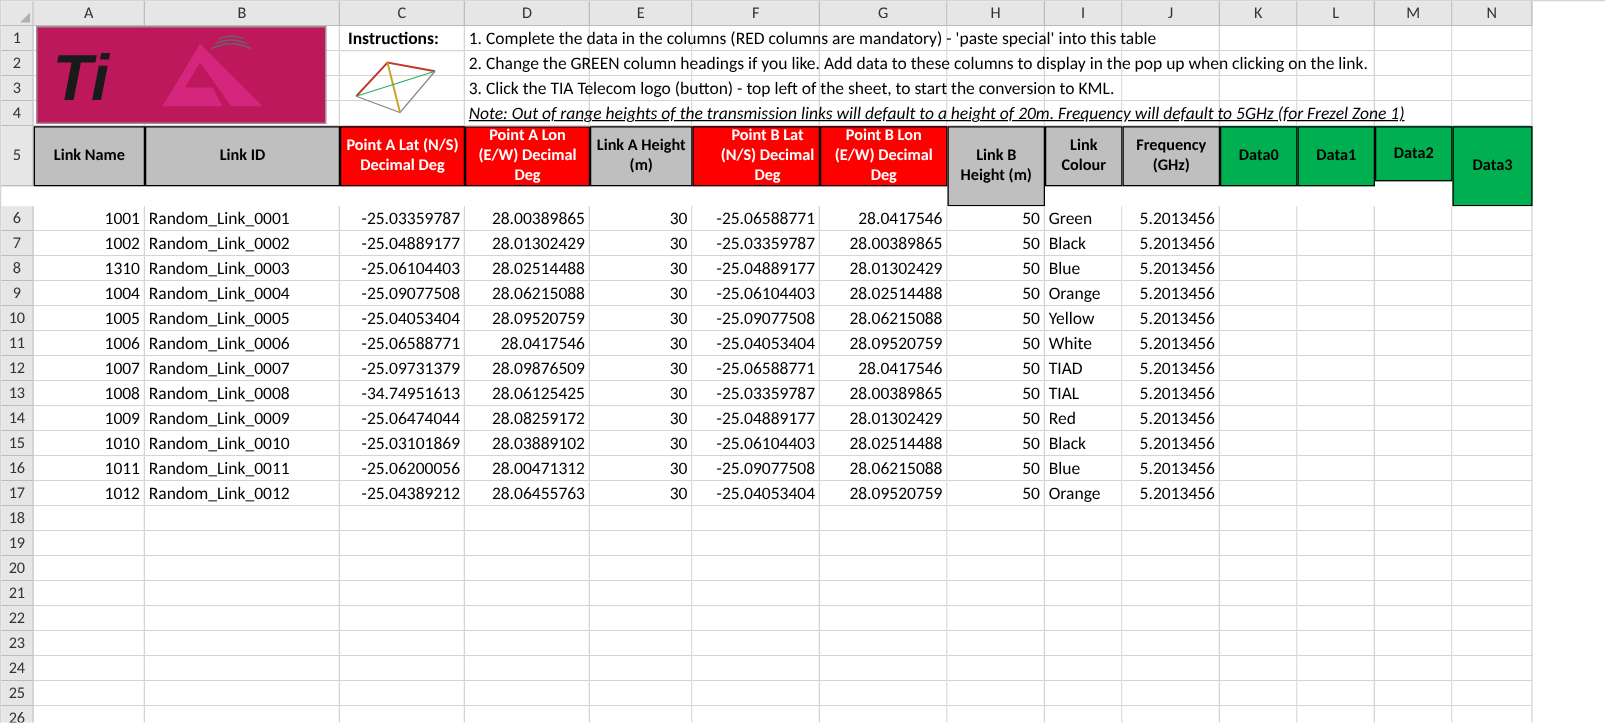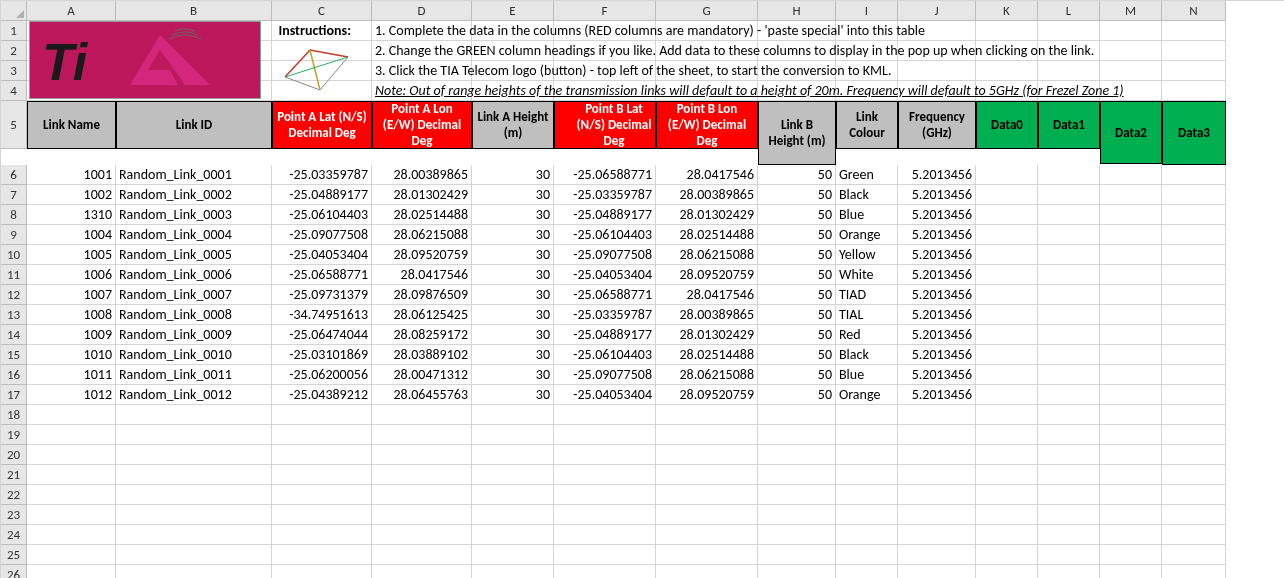--- a/index.html
+++ b/index.html
@@ -153,21 +153,21 @@
     <div class="cell hdrcell tall red" style="height: 48px;">Point A Lat (N/S) Decimal Deg</div>
     <div class="cell hdrcell tall red" style="height: 48px;">Point A Lon (E/W) Decimal Deg</div>
     <div class="cell hdrcell tall" style="height: 48px;">Link A Height (m)</div>
     <div class="cell hdrcell tall red" style="height: 48px; padding-left: 21px;">Point B Lat (N/S) Decimal Deg</div>
     <div class="cell hdrcell tall red" style="height: 48px;">Point B Lon (E/W) Decimal Deg</div>
     <div class="cell hdrcell tall" style="height: 64px;">Link B Height (m)</div>
     <div class="cell hdrcell tall" style="height: 48px;">Link Colour</div>
     <div class="cell hdrcell tall" style="height: 48px;">Frequency (GHz)</div>
     <div class="cell hdrcell tall green" style="height: 48px;">Data0</div>
     <div class="cell hdrcell tall green" style="height: 48px;">Data1</div>
-    <div class="cell hdrcell tall green" style="height: 63px;">Data2</div>
+    <div class="cell hdrcell tall green" style="height: 44px;">Data2</div>
     <div class="cell hdrcell tall green" style="height: 64px;">Data3</div>
     <div class="cell rowhdr">6</div>
     <div class="cell ralign">1001</div>
     <div class="cell ">Random_Link_0001</div>
     <div class="cell ralign">-25.03359787</div>
     <div class="cell ralign">28.00389865</div>
     <div class="cell ralign">30</div>
     <div class="cell ralign">-25.06588771</div>
     <div class="cell ralign">28.0417546</div>
     <div class="cell ralign">50</div>

